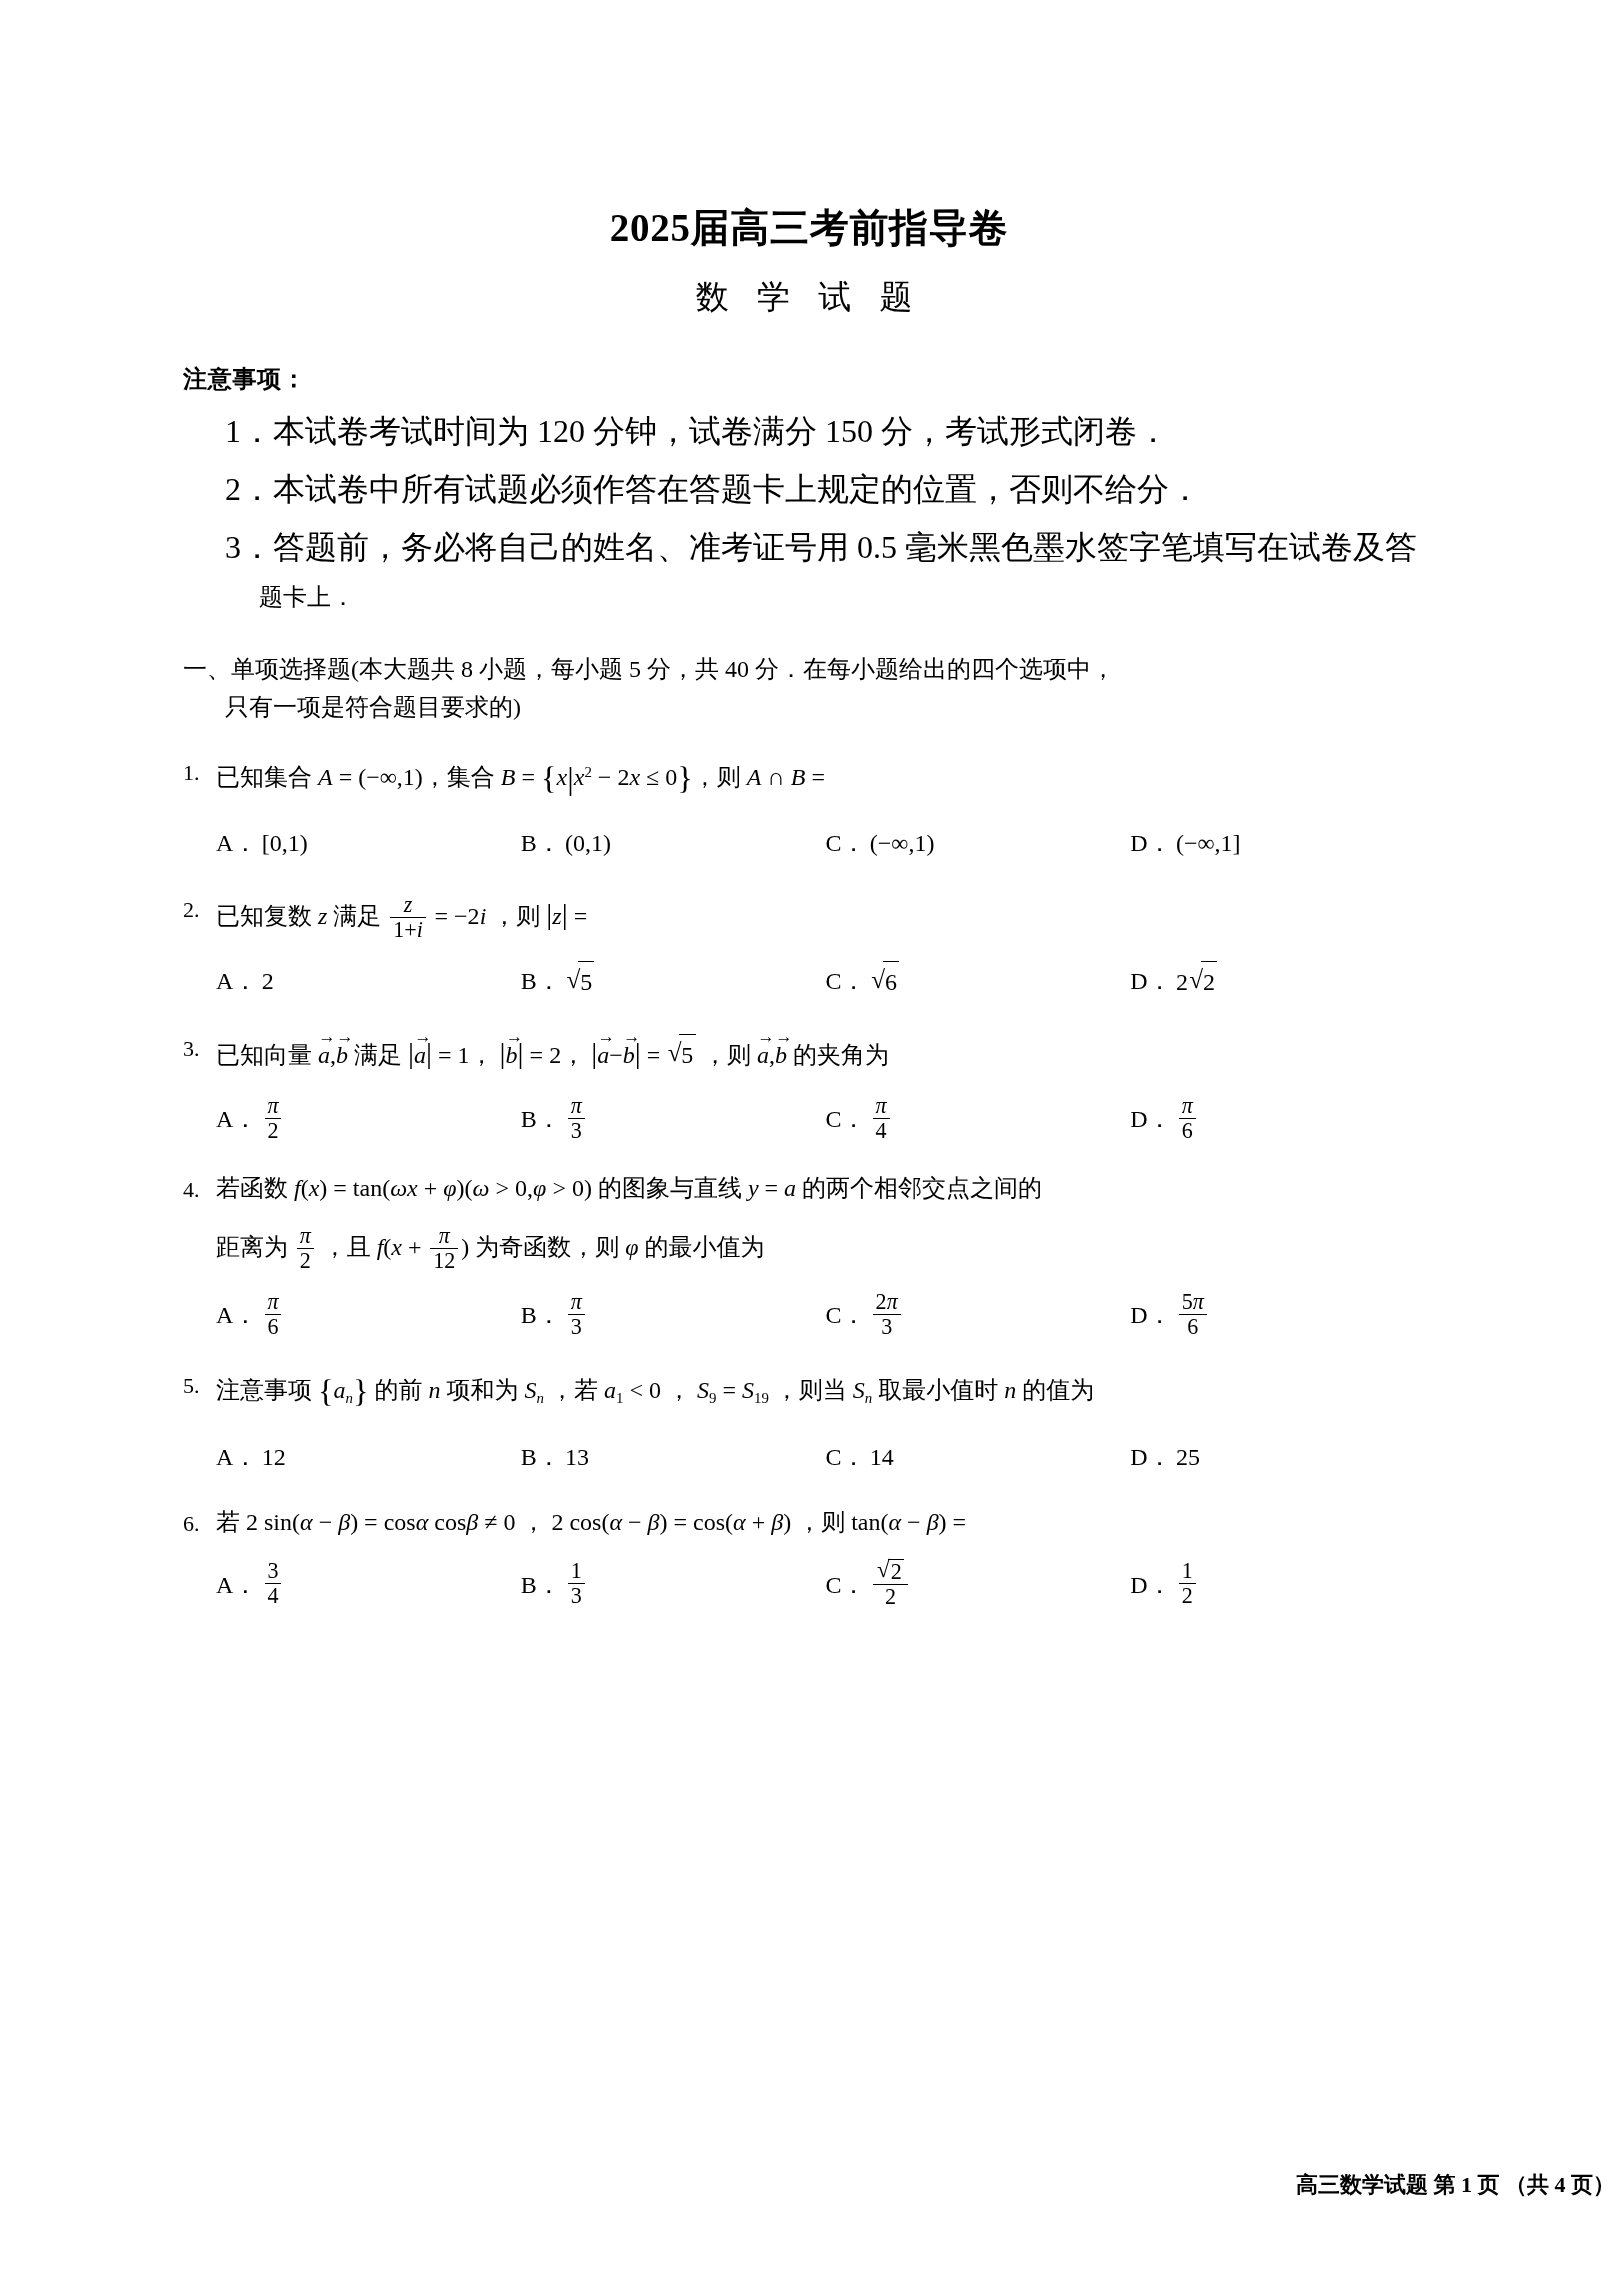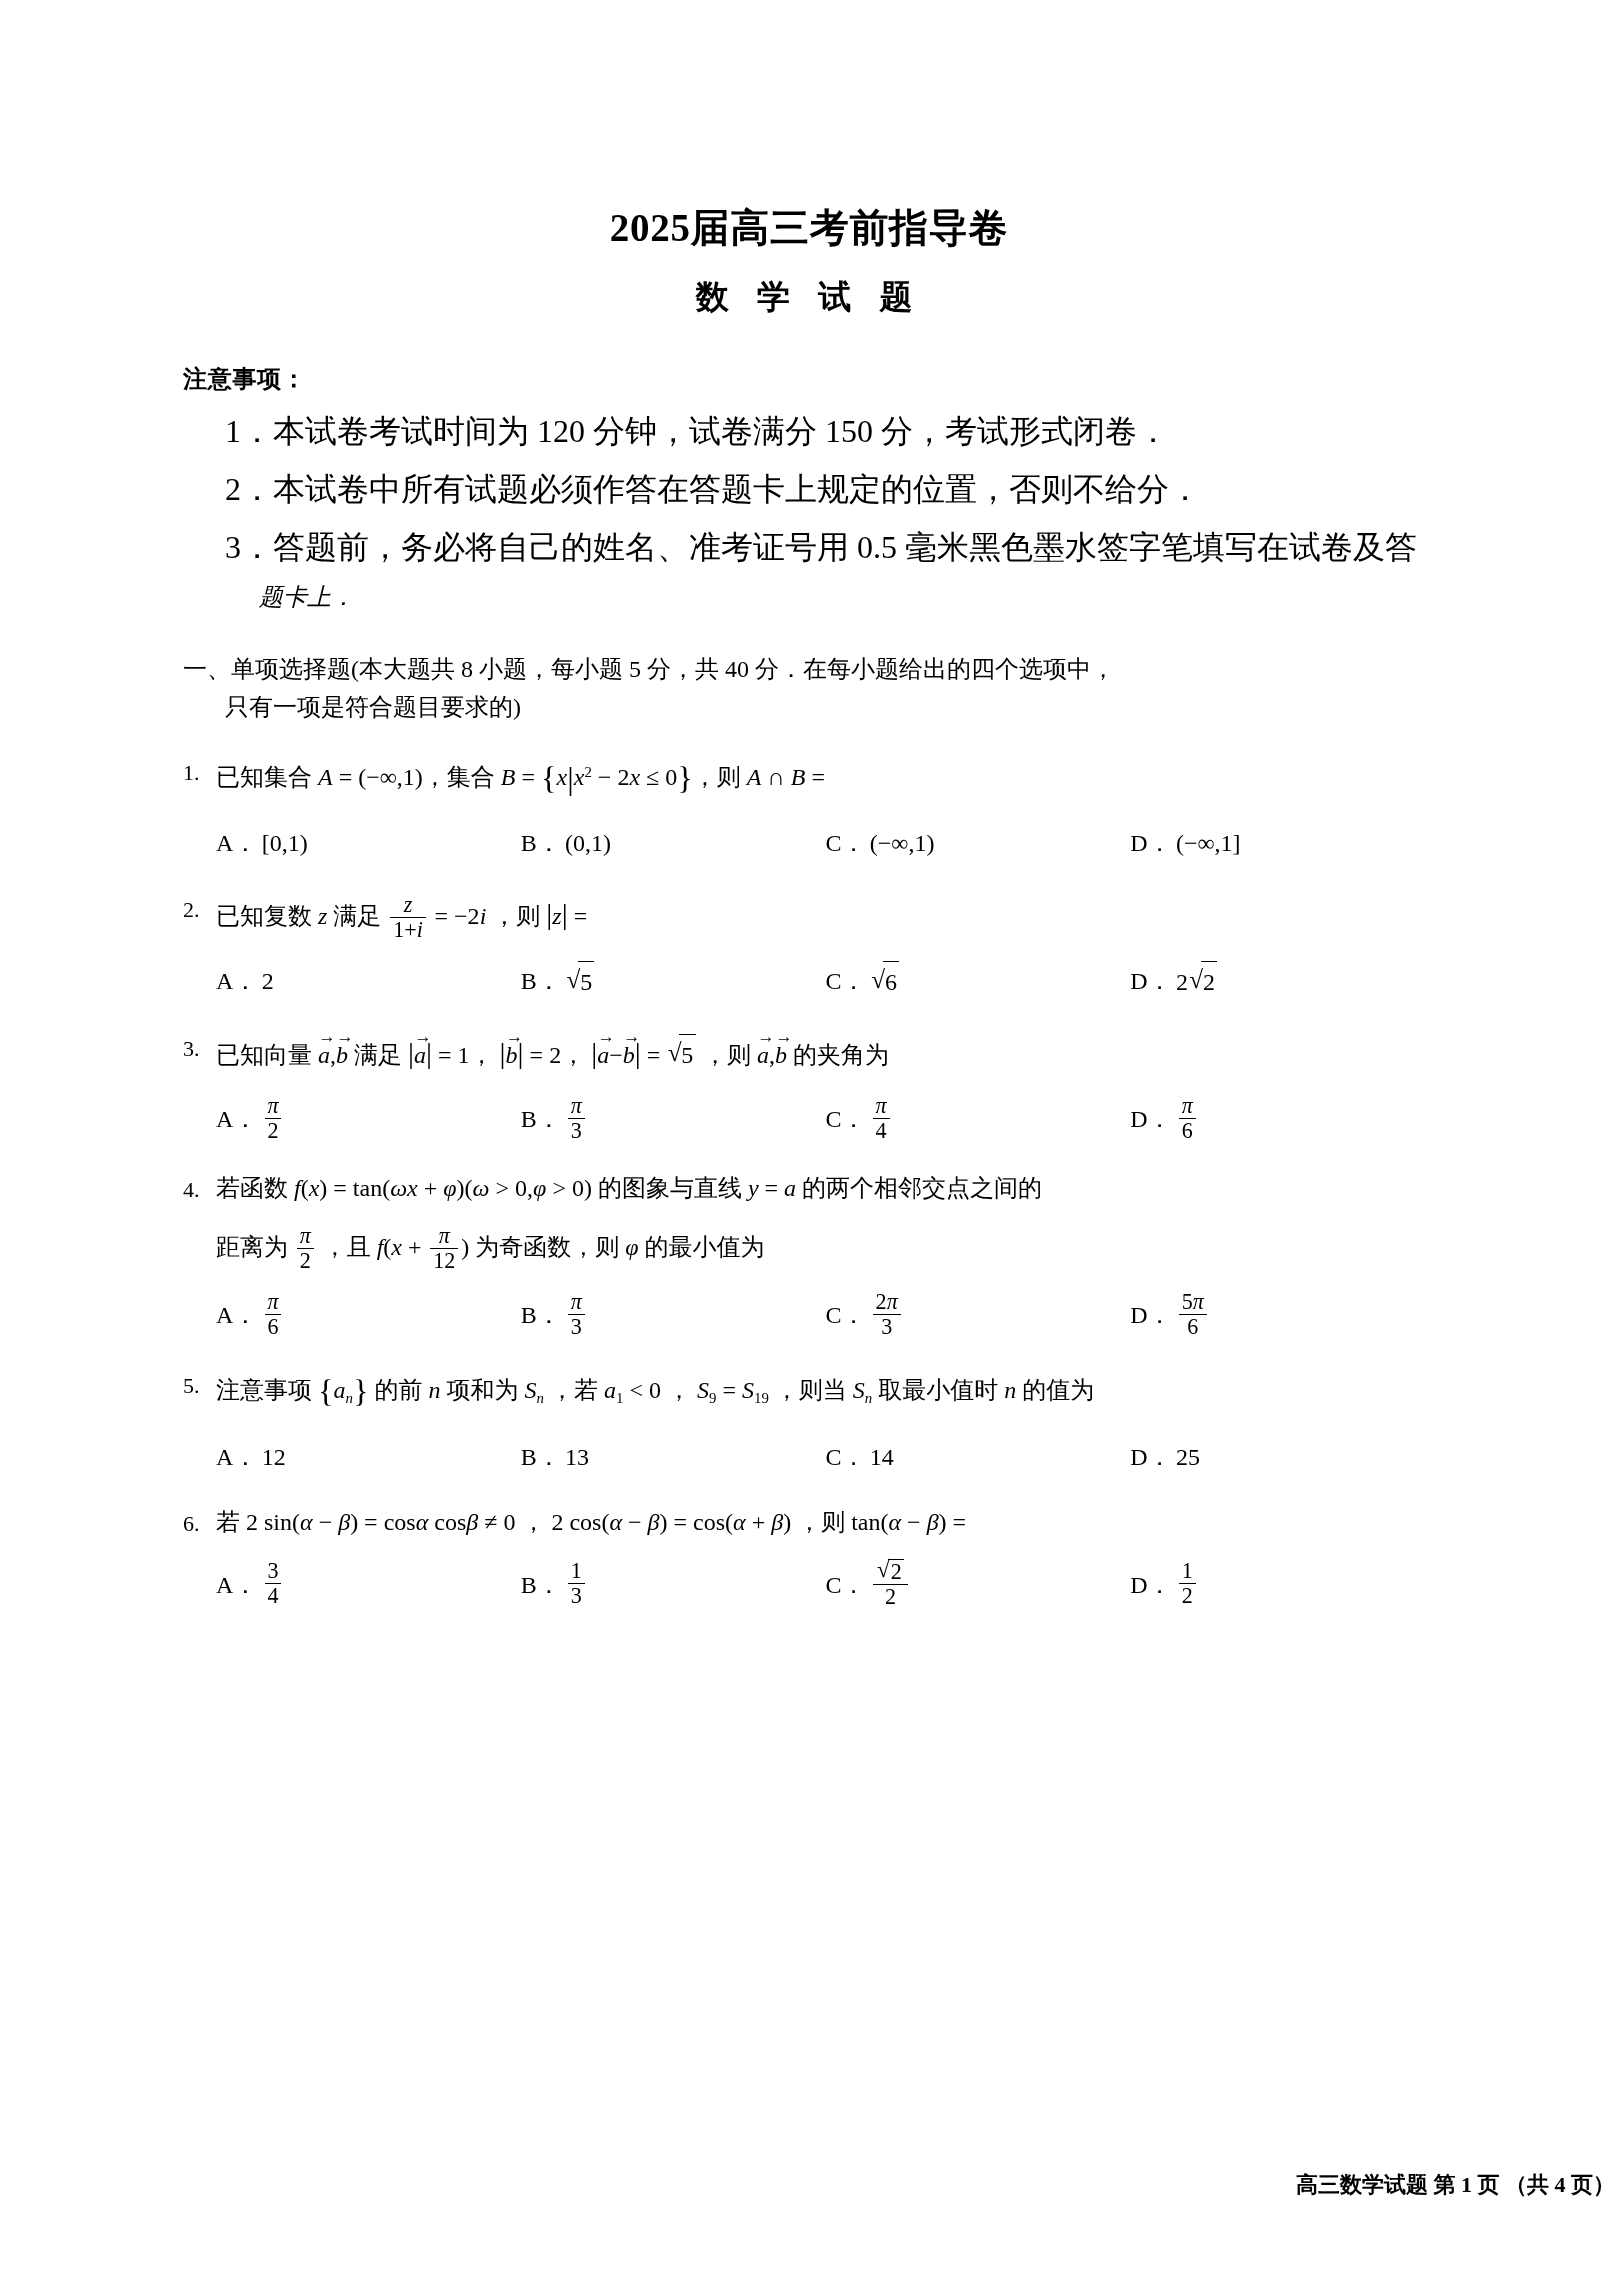--- a/index.html
+++ b/index.html
@@ -25,42 +25,41 @@
   }
   .title {
     text-align:center;
     font-weight:bold;
     font-size:39px;
     letter-spacing:0.7px;
     margin:0 0 20px 0;
   }
   .subtitle {
     text-align:center;
-    font-weight:bold;
+    font-weight:normal;
     font-size:33px;
     letter-spacing:10px;
     margin:0 0 43px 0;
   }
   .notice-head {
     font-size:24px;
     font-weight:bold;
     margin:0 0 11.5px 0;
     letter-spacing:0.7px;
   }
   .notice-item {
     font-size:32px;
     margin:0 0 10px 0;
     padding-left:42px;
     line-height:1.5;
   }
   .notice-cont {
     font-size:24px;
     padding-left:76px;
     margin:0 0 10px 0;
-    font-style:italic;
   }
   .section-head {
     font-size:24px;
     margin:37px 0 7.2px 0;
     line-height:1.6;
   }
   .section-head .l2 { display:block; padding-left:42px; }
   .q {
     margin:24.5px 0 0 0;
     font-size:24px;

